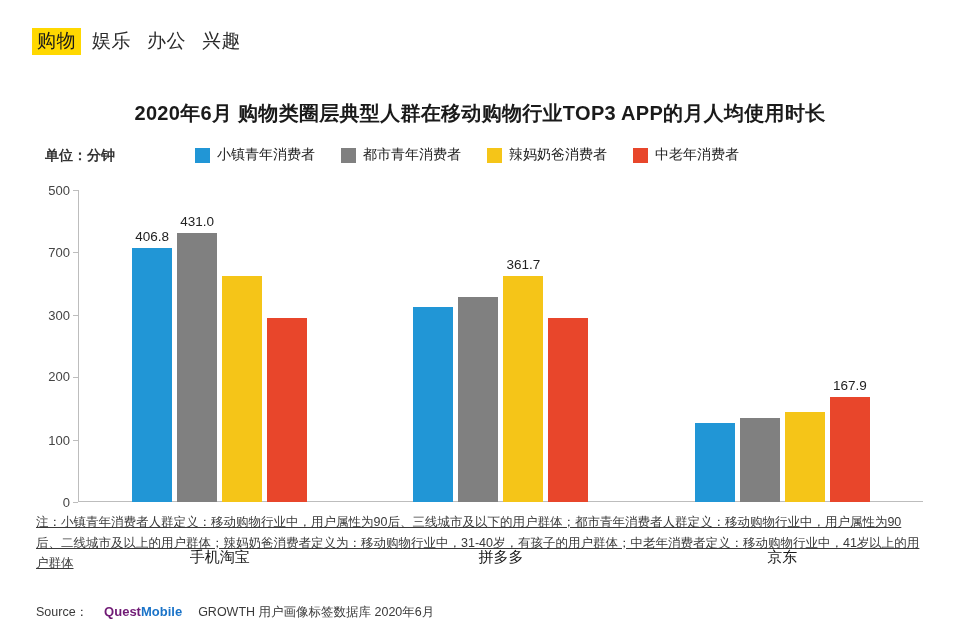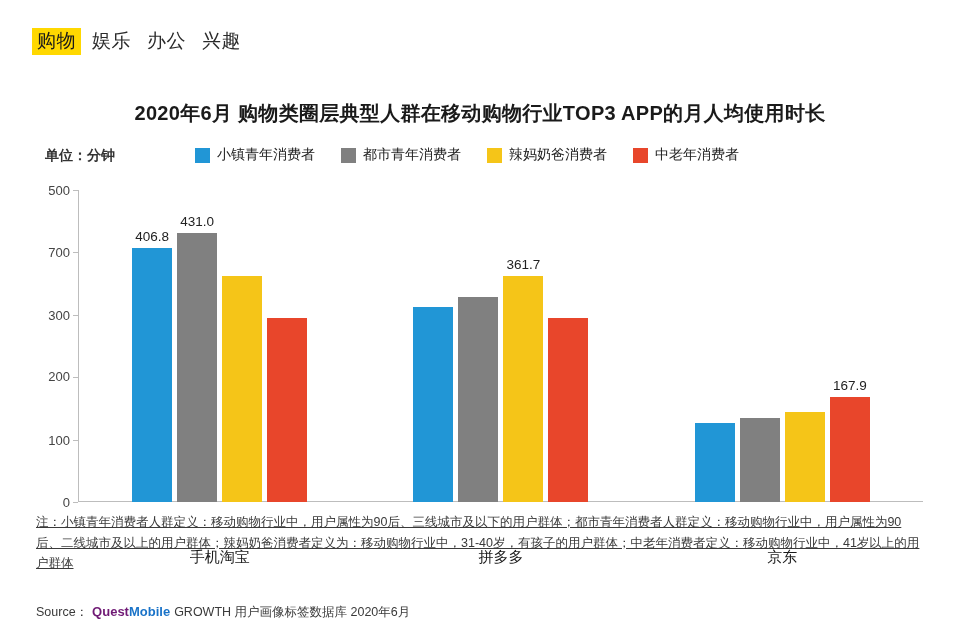--- a/index.html
+++ b/index.html
@@ -182,21 +182,21 @@
     text-decoration: underline;
   }
   .source {
     position: absolute;
     left: 36px;
     top: 604px;
     font-size: 12.5px;
     color: #3a3a3a;
     display: flex;
     align-items: baseline;
-    gap: 4px;
+    gap: 16px;
   }
   .qm-brand {
     font-weight: bold;
     font-size: 13px;
   }
   .qm-quest { color: #701a75; }
   .qm-mobile { color: #1a73c8; }
 </style>
 </head>
 <body>

